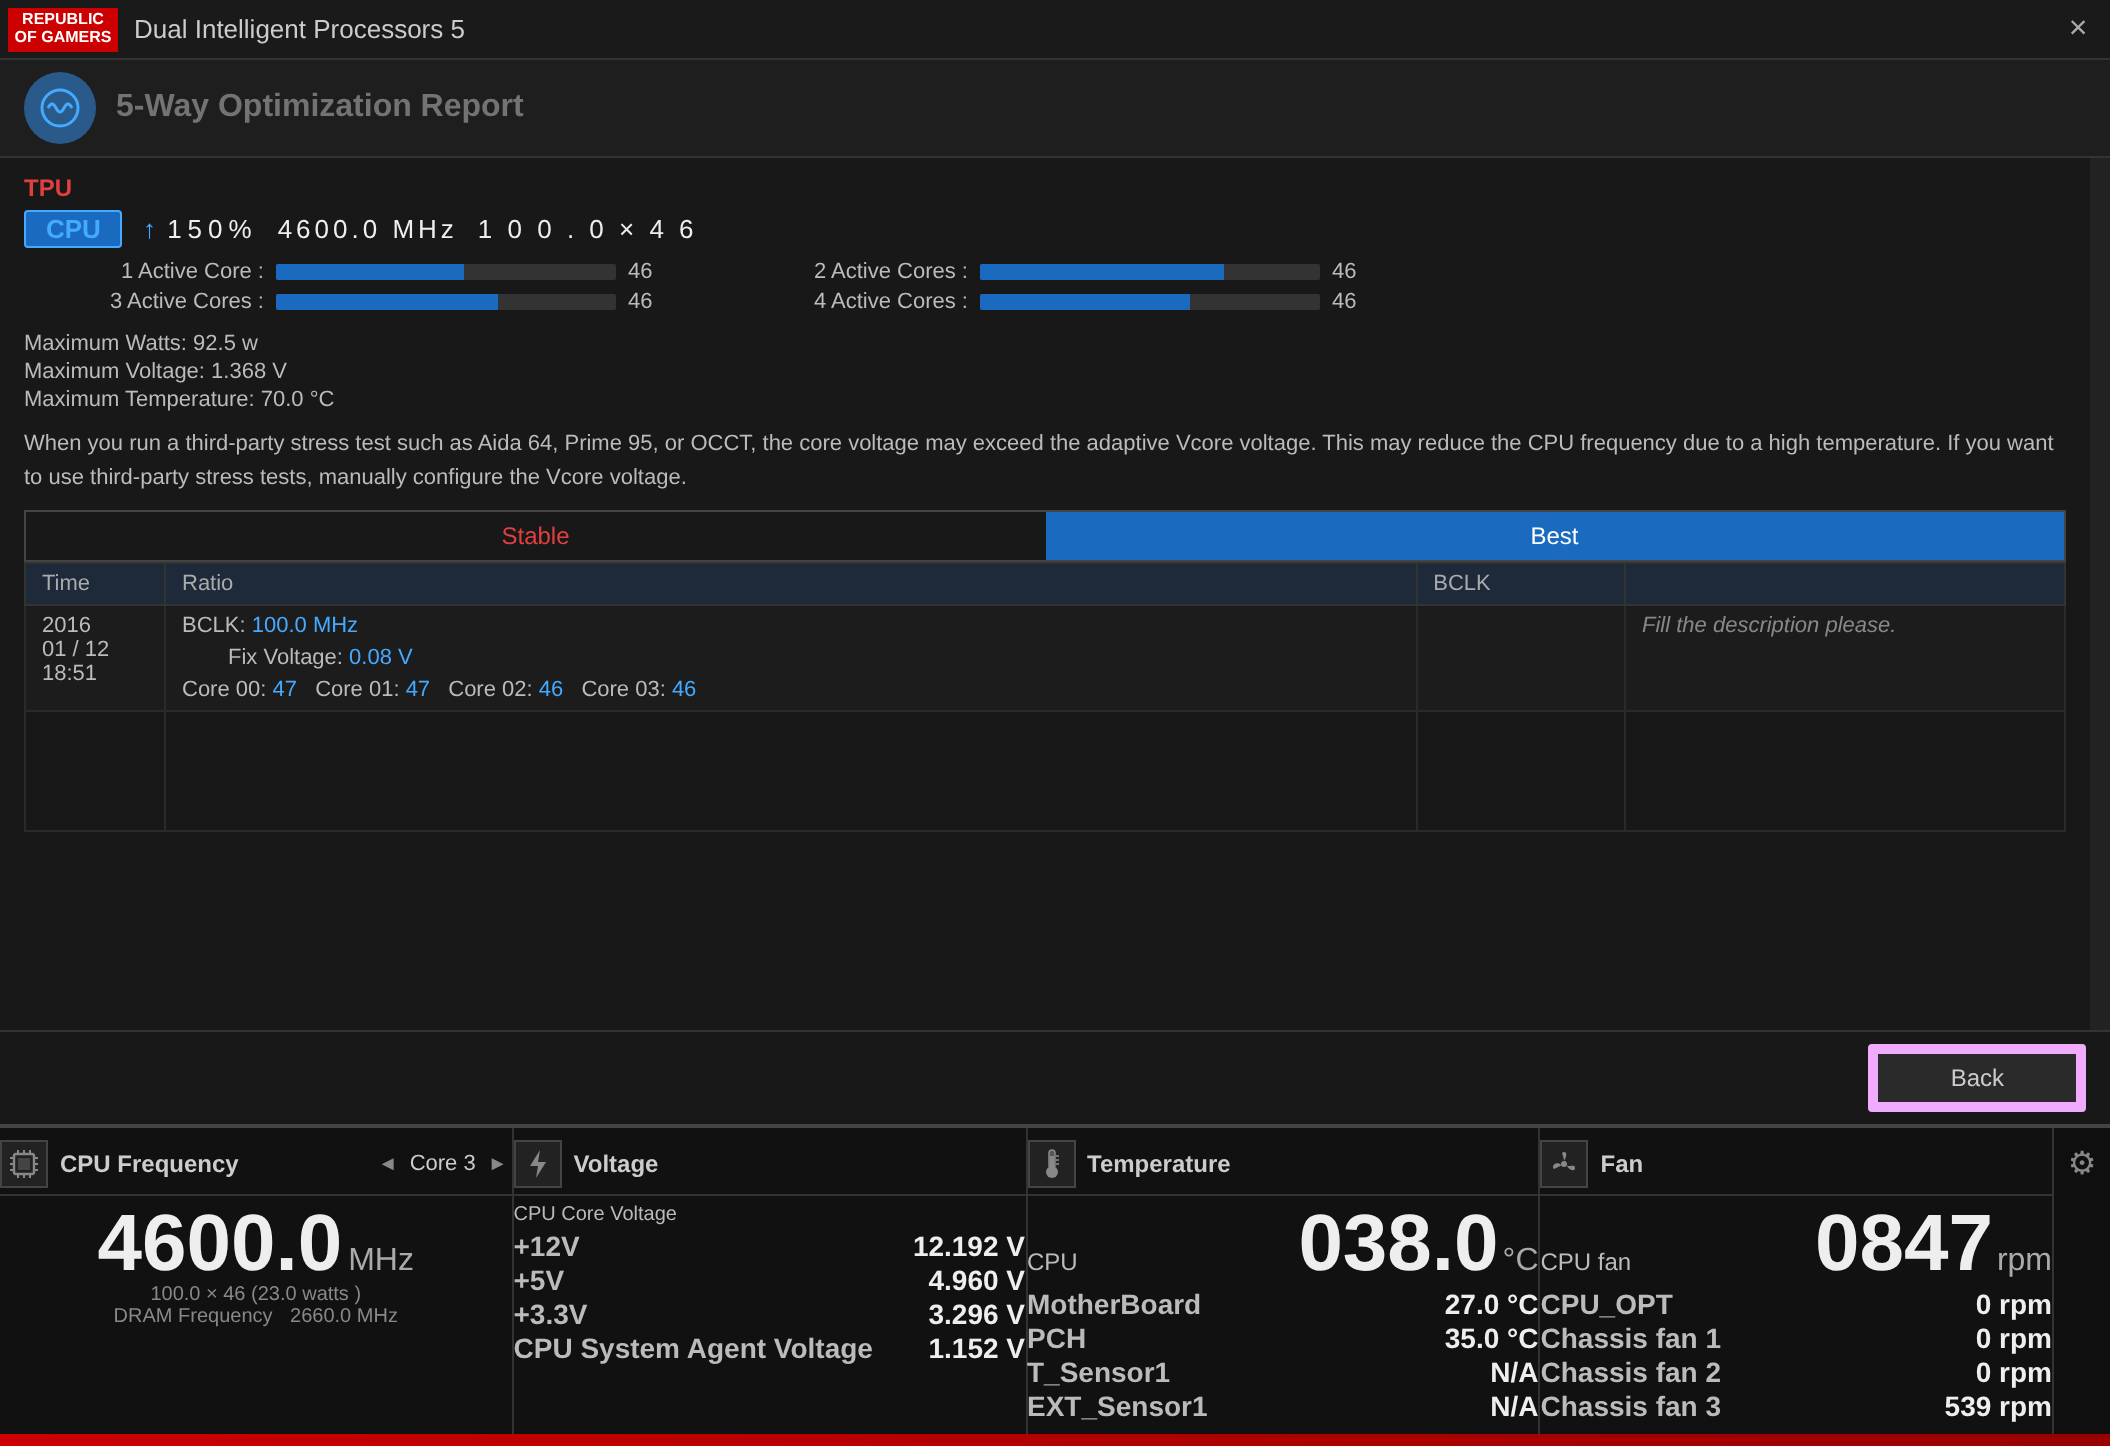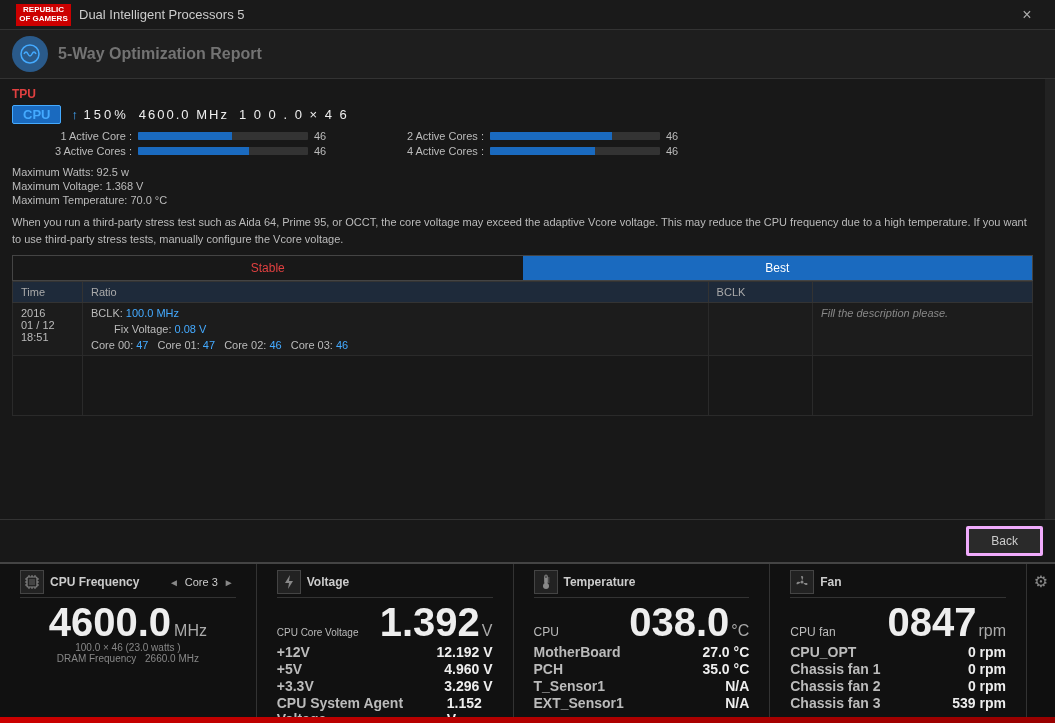--- a/index.html
+++ b/index.html
@@ -12,21 +12,21 @@
       color: #ccc;
       overflow: hidden;
     }
 
     
     .title-bar {
       height: 30px;
       background: #1a1a1a;
       display: flex;
       align-items: center;
-      padding: 0 16px;
+      padding: 0 4px;
       border-bottom: 1px solid #333;
     }
     .title-bar-logo {
       width: 55px;
       height: 22px;
       background: #c00;
       display: flex;
       align-items: center;
       justify-content: center;
       margin-right: 8px;
@@ -185,39 +185,39 @@
 
     .back-row {
       display: flex;
       justify-content: flex-end;
       padding: 6px 12px;
       background: #181818;
       border-top: 1px solid #333;
     }
     .back-btn {
       background: #2a2a2a;
-      border: 3px solid #f0abfc;
+      border: 5px solid #f0abfc;
       color: #ccc;
-      padding: 5px 22px;
+      padding: 5px 36px;
       cursor: pointer;
       font-size: 12px;
       border-radius: 2px;
     }
 
     
     .bottom-panels {
       height: 155px;
       background: #111;
       display: flex;
       border-top: 2px solid #444;
     }
     .panel {
       flex: 1;
       border-right: 1px solid #333;
-      padding: 6px 20px;
+      padding: 6px 0;
       display: flex;
       flex-direction: column;
     }
     .panel:last-child { border-right: none; }
     .panel-header {
       display: flex;
       align-items: center;
       gap: 6px;
       margin-bottom: 4px;
       padding-bottom: 3px;
@@ -494,24 +494,20 @@
         <div class="panel-icon">
           <svg width="16" height="16" viewBox="0 0 16 16" fill="none">
             <polygon points="9,1 4,9 8,9 7,15 12,7 8,7" fill="#888"></polygon>
           </svg>
         </div>
         <span class="panel-title">Voltage</span>
       </div>
       <div class="panel-body">
         <div style="display:flex; align-items:baseline; justify-content:space-between; margin-bottom:2px;">
           <span style="font-size:10px; color:#bbb;">CPU Core Voltage</span>
-          <div class="voltage-big">
-            <span class="volt-num">1.392</span>
-            <span class="volt-unit">V</span>
-          </div>
         </div>
         <div>
           <div class="sensor-row">
             <span>+12V</span>
             <span class="sval">12.192 V</span>
           </div>
           <div class="sensor-row">
             <span>+5V</span>
             <span class="sval">4.960 V</span>
           </div>

